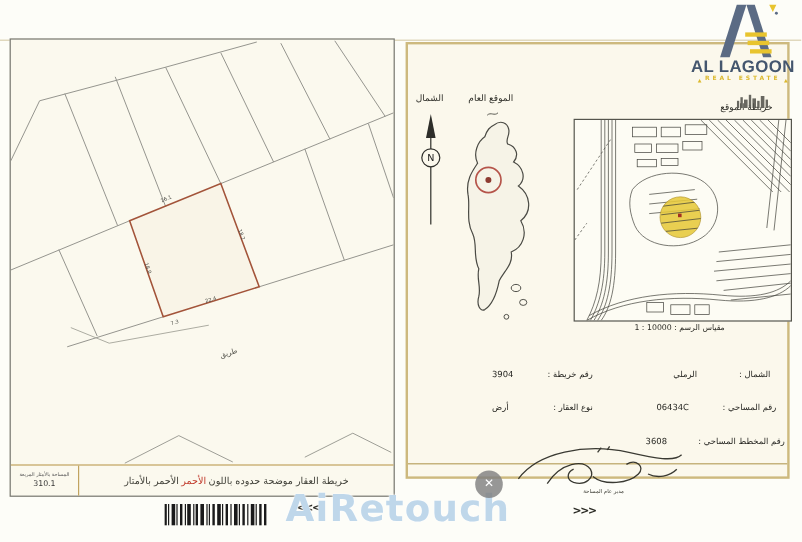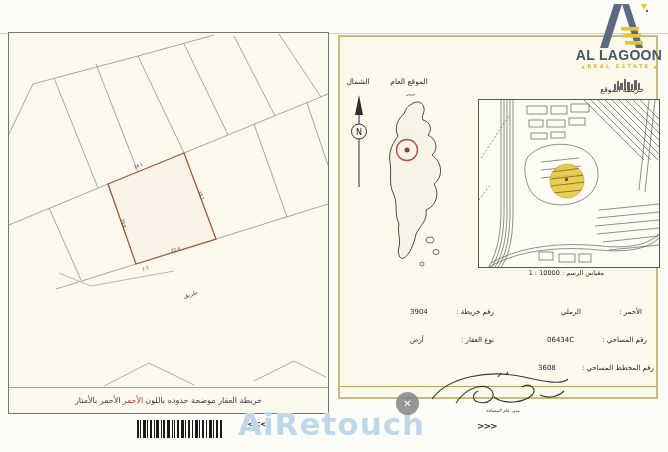--- a/index.html
+++ b/index.html
@@ -84,20 +84,24 @@
         <text x="130" y="134" transform="rotate(-22 130 134)">16.1</text>
         <text x="191" y="163" transform="rotate(69 191 163)">18.2</text>
         <text x="113" y="191" transform="rotate(70 113 191)">18.0</text>
         <text x="167" y="218" transform="rotate(-17 167 218)">22.4</text>
         <text x="137" y="237" transform="rotate(-17 137 237)">7.3</text>
       </g>
       <text x="182" y="263" transform="rotate(-16 182 263)" font-size="6" fill="#56564e" text-anchor="middle">طريق</text>
     </svg>
 
     <div id="left-footer">
+      <div class="area-cell">
+        <div class="area-label">المساحة بالأمتار المربعة</div>
+        <div class="area-value">310.1</div>
+      </div>
       <div class="caption-cell">
         <span>خريطة العقار موضحة حدوده باللون</span>
         <span class="caption-red">الأحمر</span>
         <span>الأحمر بالأمتار</span>
       </div>
     </div>
   </div>
 
   <div class="abs" id="right-page">
 
@@ -181,21 +185,21 @@
             <path d="M72,86 L106,82"></path>
             <path d="M74,93 L104,90"></path>
         </g>
         <rect x="86" y="78" width="3" height="3" fill="#a32f22"></rect>
       </svg>
     </div>
 
     <div class="abs" id="scale-line">مقياس الرسم : 10000 : 1</div>
 
     <div class="abs field-row" style="left:221px;top:271px;width:81px;">
-      <span>الأحمر :</span>
+      <span>الشمال :</span>
       <span>الرملي</span>
     </div>
     <div class="abs field-row" style="left:70px;top:271px;width:84px;">
       <span>رقم خريطة :</span>
       <span>3904</span>
     </div>
     <div class="abs field-row" style="left:207px;top:299px;width:100px;">
       <span>رقم المساحي :</span>
       <span>06434C</span>
     </div>

